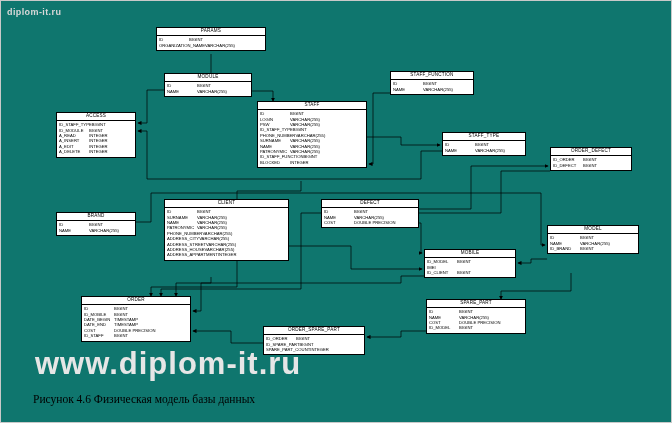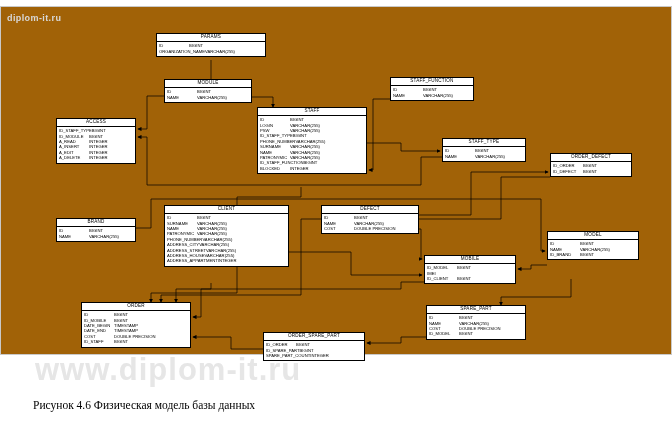--- a/index.html
+++ b/index.html
@@ -4,22 +4,22 @@
 <style>
   html,body{margin:0;padding:0;}
   body{
     width:672px;height:423px;
     background:#ffffff;
     font-family:"Liberation Sans", sans-serif;
     overflow:hidden;
     position:relative;
   }
   #sheet{
-    position:absolute;left:0;top:6px;width:672px;height:349px;
-    background:#a16207;
+    position:absolute;left:0;top:0;width:672px;height:423px;
+    background:#0f766e;
     border:1px solid #c9c9c9;
     box-sizing:border-box;
   }
   .wm{
     position:absolute;
     color:#e3e3e3;
     font-weight:bold;
     pointer-events:none;
     white-space:nowrap;
     user-select:none;

